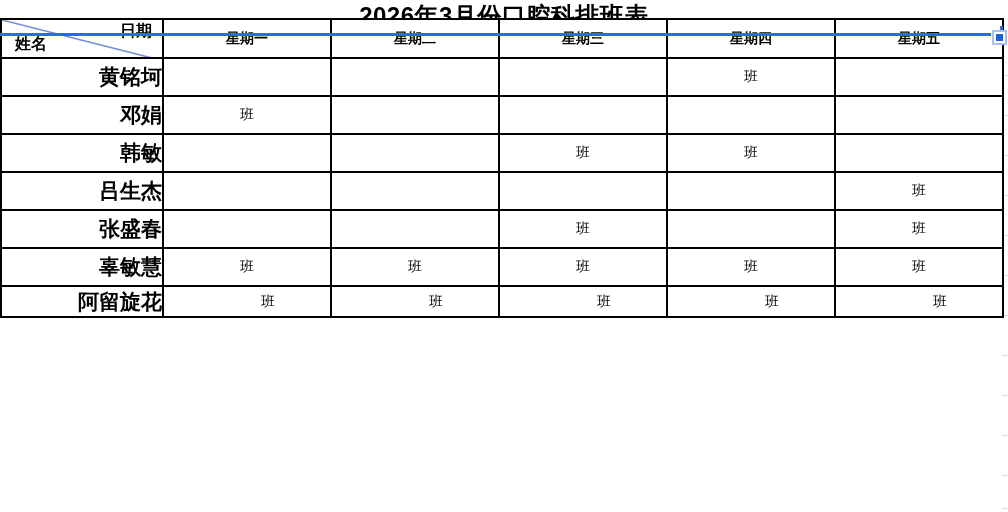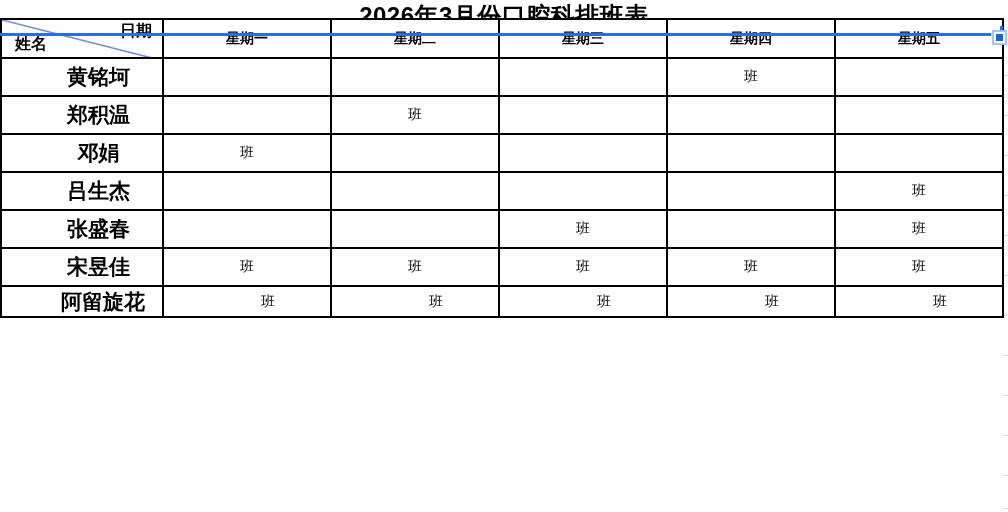--- a/index.html
+++ b/index.html
@@ -39,21 +39,21 @@
     vertical-align:middle; background:#fff;
   }
   .roster thead th {
     height:37px; font-size:14px; font-weight:700; text-align:center;
   }
   th.corner { position:relative; }
   th.corner svg { position:absolute; top:0; left:0; }
   .corner-top    { position:absolute; top:1px;  right:10px; font-size:16px; font-weight:700; }
   .corner-bottom { position:absolute; bottom:2px; left:13px; font-size:16px; font-weight:700;text-align:center; }
   td.name-cell {
-    font-size:21px; font-weight:700; text-align:center;
+    font-size:21px; font-weight:700; text-align:right;
     padding-left:33px; height:36px;
   }
   td.duty-cell { font-size:14px; font-weight:400; text-align:center; }
   tbody tr:last-child td { height:29px;padding-left:42px; }
   .stub {
     position:absolute; left:1002px; width:6px; height:1px;
     background:#dadada; z-index:1;
   }
 </style>
 </head>
@@ -94,53 +94,53 @@
   <tbody id="roster-body">
       <tr>
         <td class="name-cell">黄铭坷</td>
         <td class="duty-cell"></td>
         <td class="duty-cell"></td>
         <td class="duty-cell"></td>
         <td class="duty-cell">班</td>
         <td class="duty-cell"></td>
       </tr>
       <tr>
-        <td class="name-cell">郑积温</td>
+        <td class="name-cell">邓娟</td>
+        <td class="duty-cell">班</td>
         <td class="duty-cell"></td>
-        <td class="duty-cell">班</td>
         <td class="duty-cell"></td>
         <td class="duty-cell"></td>
         <td class="duty-cell"></td>
       </tr>
       <tr>
-        <td class="name-cell">邓娟</td>
-        <td class="duty-cell">班</td>
+        <td class="name-cell">韩敏</td>
         <td class="duty-cell"></td>
         <td class="duty-cell"></td>
-        <td class="duty-cell"></td>
+        <td class="duty-cell">班</td>
+        <td class="duty-cell">班</td>
         <td class="duty-cell"></td>
       </tr>
       <tr>
         <td class="name-cell">吕生杰</td>
         <td class="duty-cell"></td>
         <td class="duty-cell"></td>
         <td class="duty-cell"></td>
         <td class="duty-cell"></td>
         <td class="duty-cell">班</td>
       </tr>
       <tr>
         <td class="name-cell">张盛春</td>
         <td class="duty-cell"></td>
         <td class="duty-cell"></td>
         <td class="duty-cell">班</td>
         <td class="duty-cell"></td>
         <td class="duty-cell">班</td>
       </tr>
       <tr>
-        <td class="name-cell">宋昱佳</td>
+        <td class="name-cell">辜敏慧</td>
         <td class="duty-cell">班</td>
         <td class="duty-cell">班</td>
         <td class="duty-cell">班</td>
         <td class="duty-cell">班</td>
         <td class="duty-cell">班</td>
       </tr>
       <tr>
         <td class="name-cell">阿留旋花</td>
         <td class="duty-cell">班</td>
         <td class="duty-cell">班</td>

